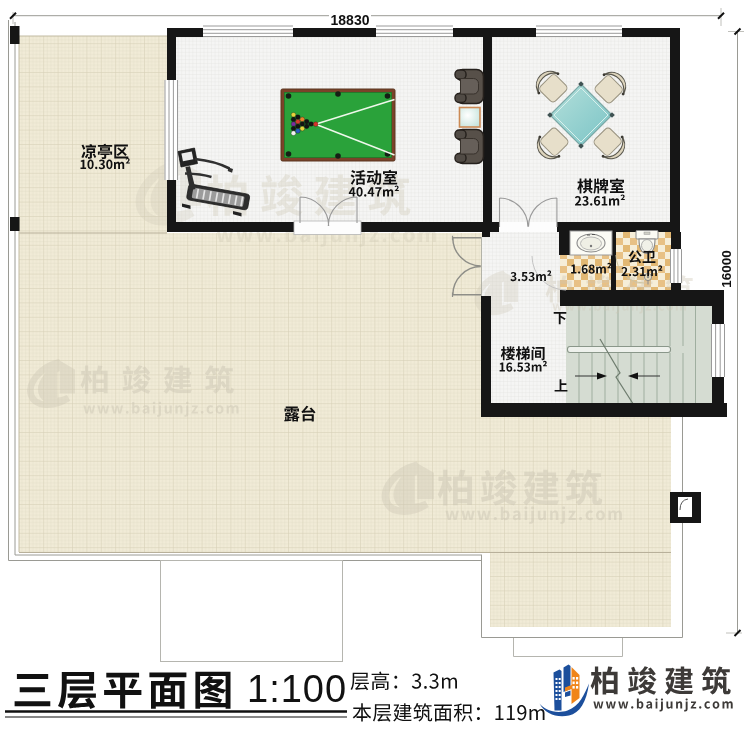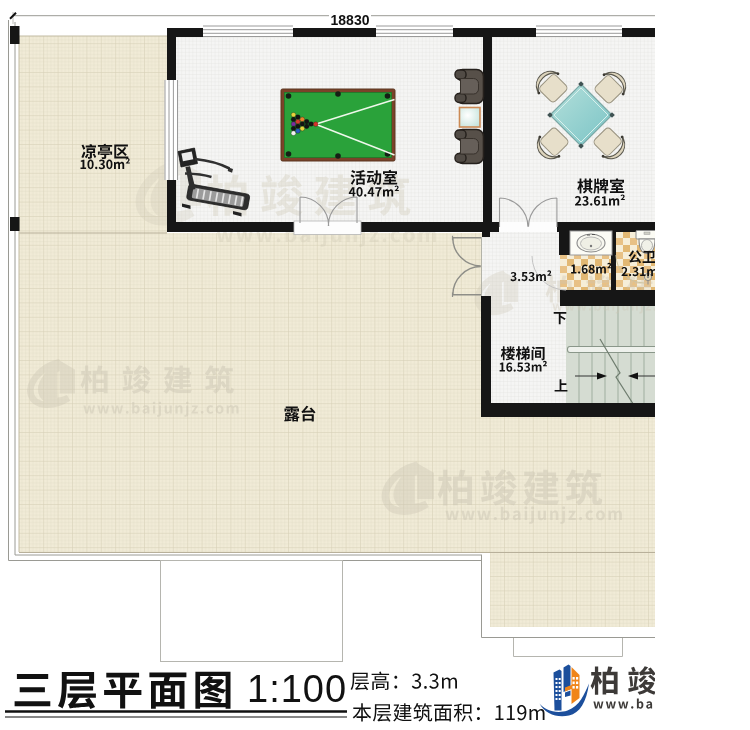--- a/index.html
+++ b/index.html
@@ -1,15 +1,15 @@
 <!DOCTYPE html>
 <html><head><meta charset="utf-8"><title>plan</title>
 <style>
 html,body{margin:0;padding:0;background:#fff;}
-#c{position:relative;width:655px;height:730px;overflow:hidden;font-family:"Liberation Sans",sans-serif;}
+#c{position:relative;width:750px;height:730px;overflow:hidden;font-family:"Liberation Sans",sans-serif;}
 </style></head>
 <body>
 <div id="c">
 <svg width="750" height="730" viewBox="0 0 750 730" xmlns="http://www.w3.org/2000/svg">
 
 <defs>
 <pattern id="tgrid" width="3.6" height="3.6" patternUnits="userSpaceOnUse">
   <rect width="3.6" height="3.6" fill="#f1ebd7"></rect>
   <path d="M0,0H3.6M0,0V3.6" stroke="#ded7c1" stroke-width="0.7" fill="none"></path>
 </pattern>

